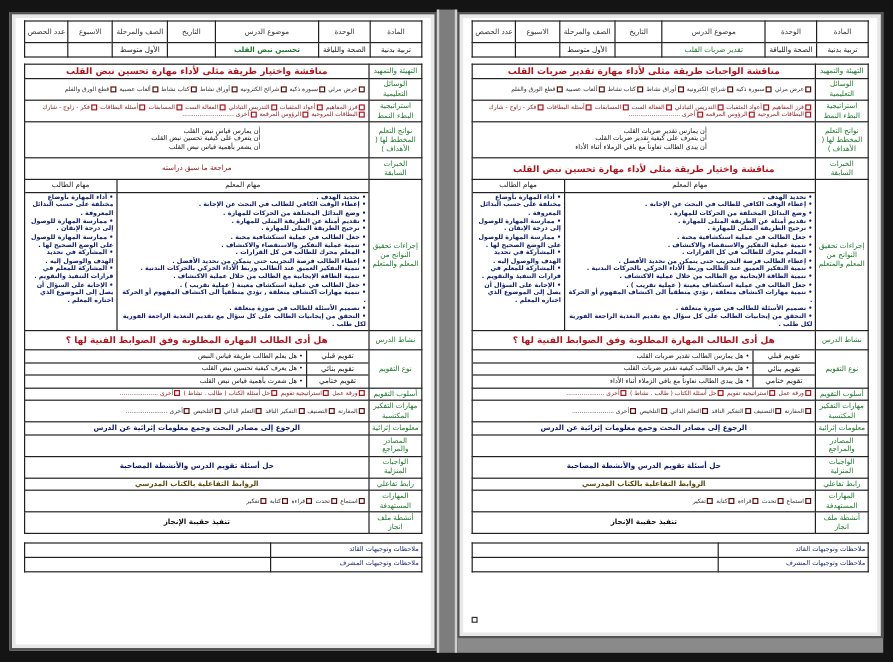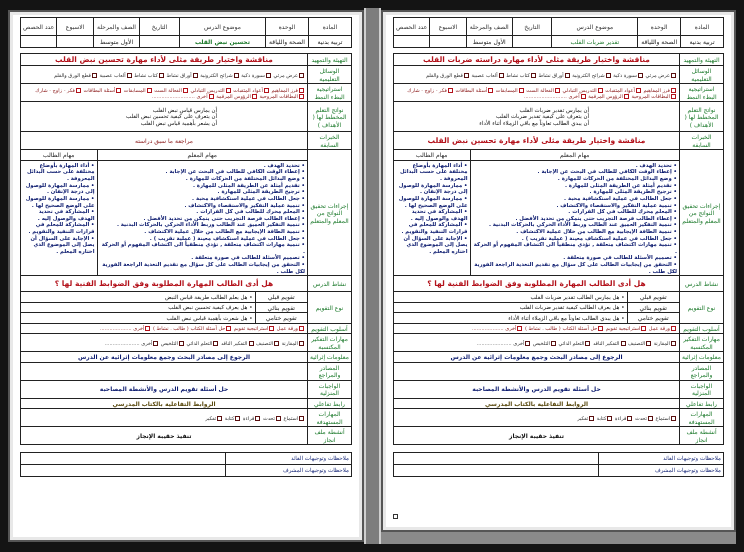--- a/index.html
+++ b/index.html
@@ -297,21 +297,21 @@
       </table>
   <div class="gap"></div>
   <table>
     <colgroup>
           <col style="width:44px">
           <col>
         </colgroup>
     <tbody>
           <tr>
       <td class="lbl">التهيئة والتمهيد</td>
-      <td class="red-title">مناقشة واختيار طريقة مثلى لأداء مهارة دراسته ضربات القلب</td>
+      <td class="red-title">مناقشة الواجبات طريقة مثلى لأداء مهارة تقدير ضربات القلب</td>
     </tr>
     <tr>
       <td class="lbl">الوسائل التعليمية</td>
       <td class="chk-line"><span class="box "></span><span>عرض مرئي </span><span class="box "></span><span>سبورة ذكية </span><span class="box "></span><span>شرائح الكترونية </span><span class="box "></span><span>أوراق نشاط </span><span class="box "></span><span>كتاب نشاط </span><span class="box "></span><span>ألعاب عصبية </span><span class="box "></span><span>قطع الورق والقلم </span></td>
     </tr>
     <tr>
       <td class="lbl">استراتيجية البطء النمط</td>
       <td class="chk-line red">
         <div><span class="box red"></span><span>فرز المفاهيم </span><span class="box red"></span><span>أعواد المثقبات </span><span class="box red"></span><span>التدريس التبادلي </span><span class="box red"></span><span>الفعالة الست </span><span class="box red"></span><span>المسابقات </span><span class="box red"></span><span>أسئلة البطاقات </span><span class="box red"></span><span>فكر - زاوج - شارك </span></div>
         <div><span><span class="box red"></span><span>البطاقات المروحية </span><span class="box red"></span><span>الرؤوس المرقمة </span><span class="box red"></span><span>أخرى </span></span> <span>...........................</span></div>

